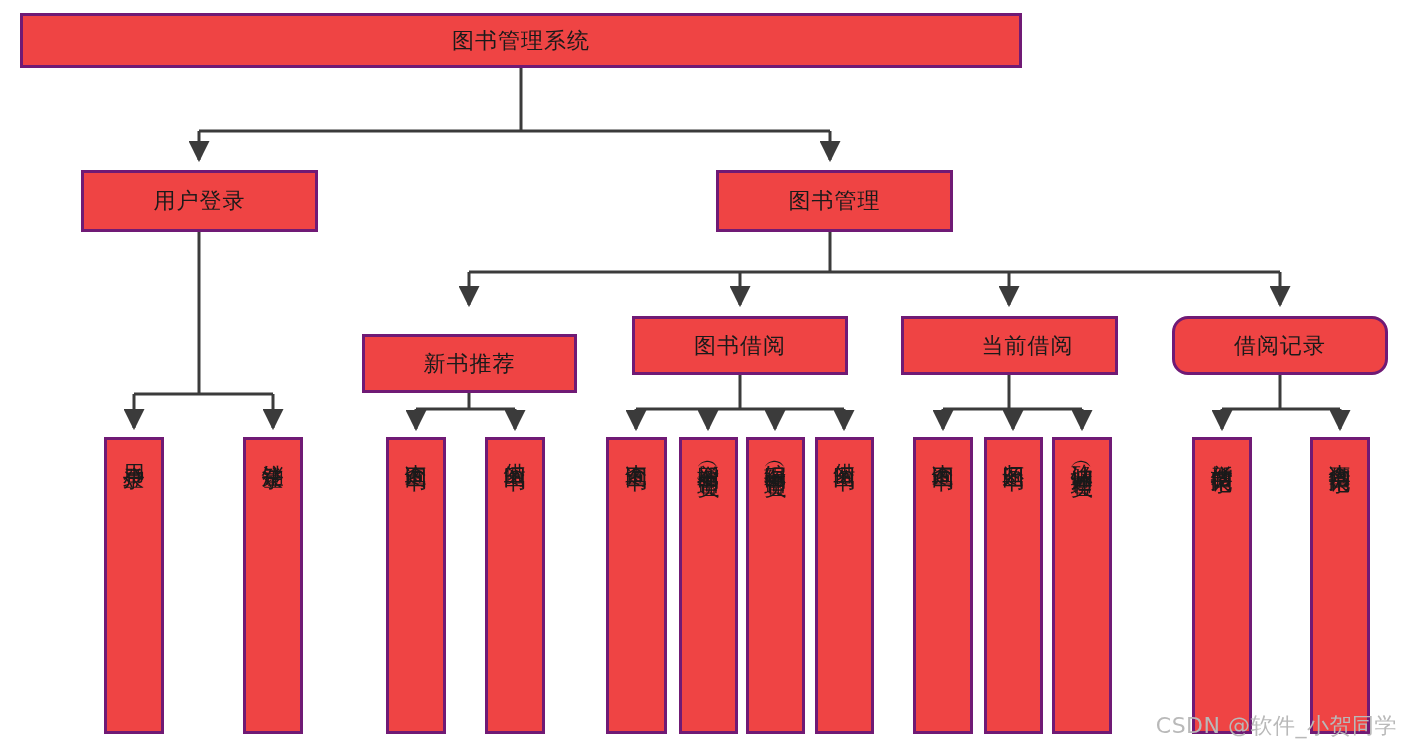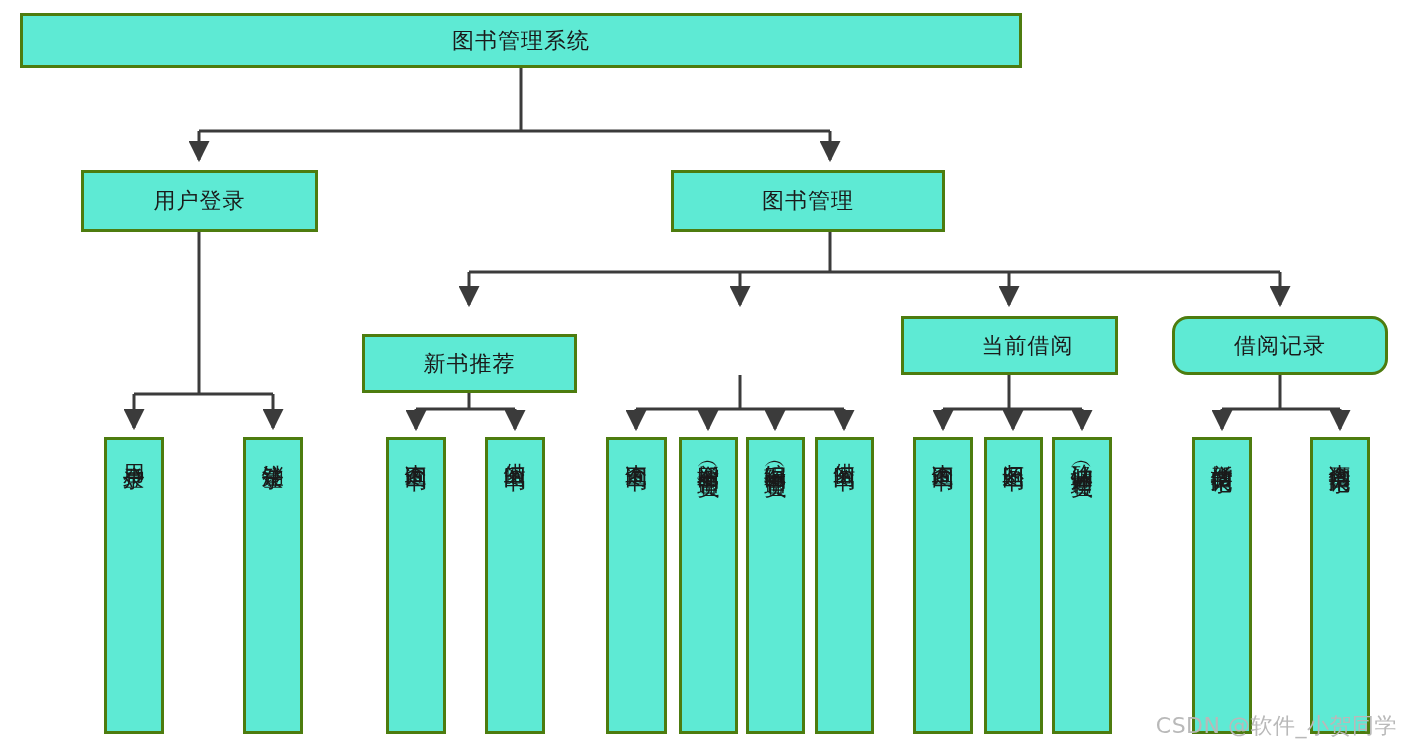--- a/index.html
+++ b/index.html
@@ -20,22 +20,22 @@
   svg.wires {
     position: absolute;
     left: 0;
     top: 0;
     width: 1405px;
     height: 747px;
   }
   .node {
     position: absolute;
     box-sizing: border-box;
-    background: #5eead4;
-    border: 3px solid #4d7c0f;
+    background: #ef4444;
+    border: 3px solid #701a75;
     display: flex;
     align-items: center;
     justify-content: center;
     color: #1a1a1a;
   }
   .node-label {
     font-size: 22px;
     line-height: 1.25;
     letter-spacing: 1px;
     white-space: nowrap;
@@ -119,26 +119,29 @@
     </g>
   </svg>
 
   <div class="node" style="left:20px; top:13px; width:1002px; height:55px;">
     <span class="node-label">图书管理系统</span>
   </div>
 
   <div class="node" style="left:81px; top:170px; width:237px; height:62px;">
     <span class="node-label">用户登录</span>
   </div>
-  <div class="node" style="left:671px; top:170px; width:274px; height:62px;justify-content:center;">
+  <div class="node" style="left:716px; top:170px; width:237px; height:62px;justify-content:center;">
     <span class="node-label">图书管理</span>
   </div>
 
   <div class="node" style="left:362px; top:316px; width:215px; height:59px;margin-top:18px;">
     <span class="node-label">新书推荐</span>
+  </div>
+  <div class="node" style="left:632px; top:316px; width:216px; height:59px;">
+    <span class="node-label">图书借阅</span>
   </div>
   <div class="node" style="left:901px; top:316px; width:217px; height:59px;padding-left:36px;">
     <span class="node-label">当前借阅</span>
   </div>
   <div class="node" style="left:1172px; top:316px; width:216px; height:59px;border-radius:16px;">
     <span class="node-label">借阅记录</span>
   </div>
 
   <div class="node vertical" style="left:104px; top:437px; width:60px; height:297px;">
     <span class="node-label">用户登录</span>

